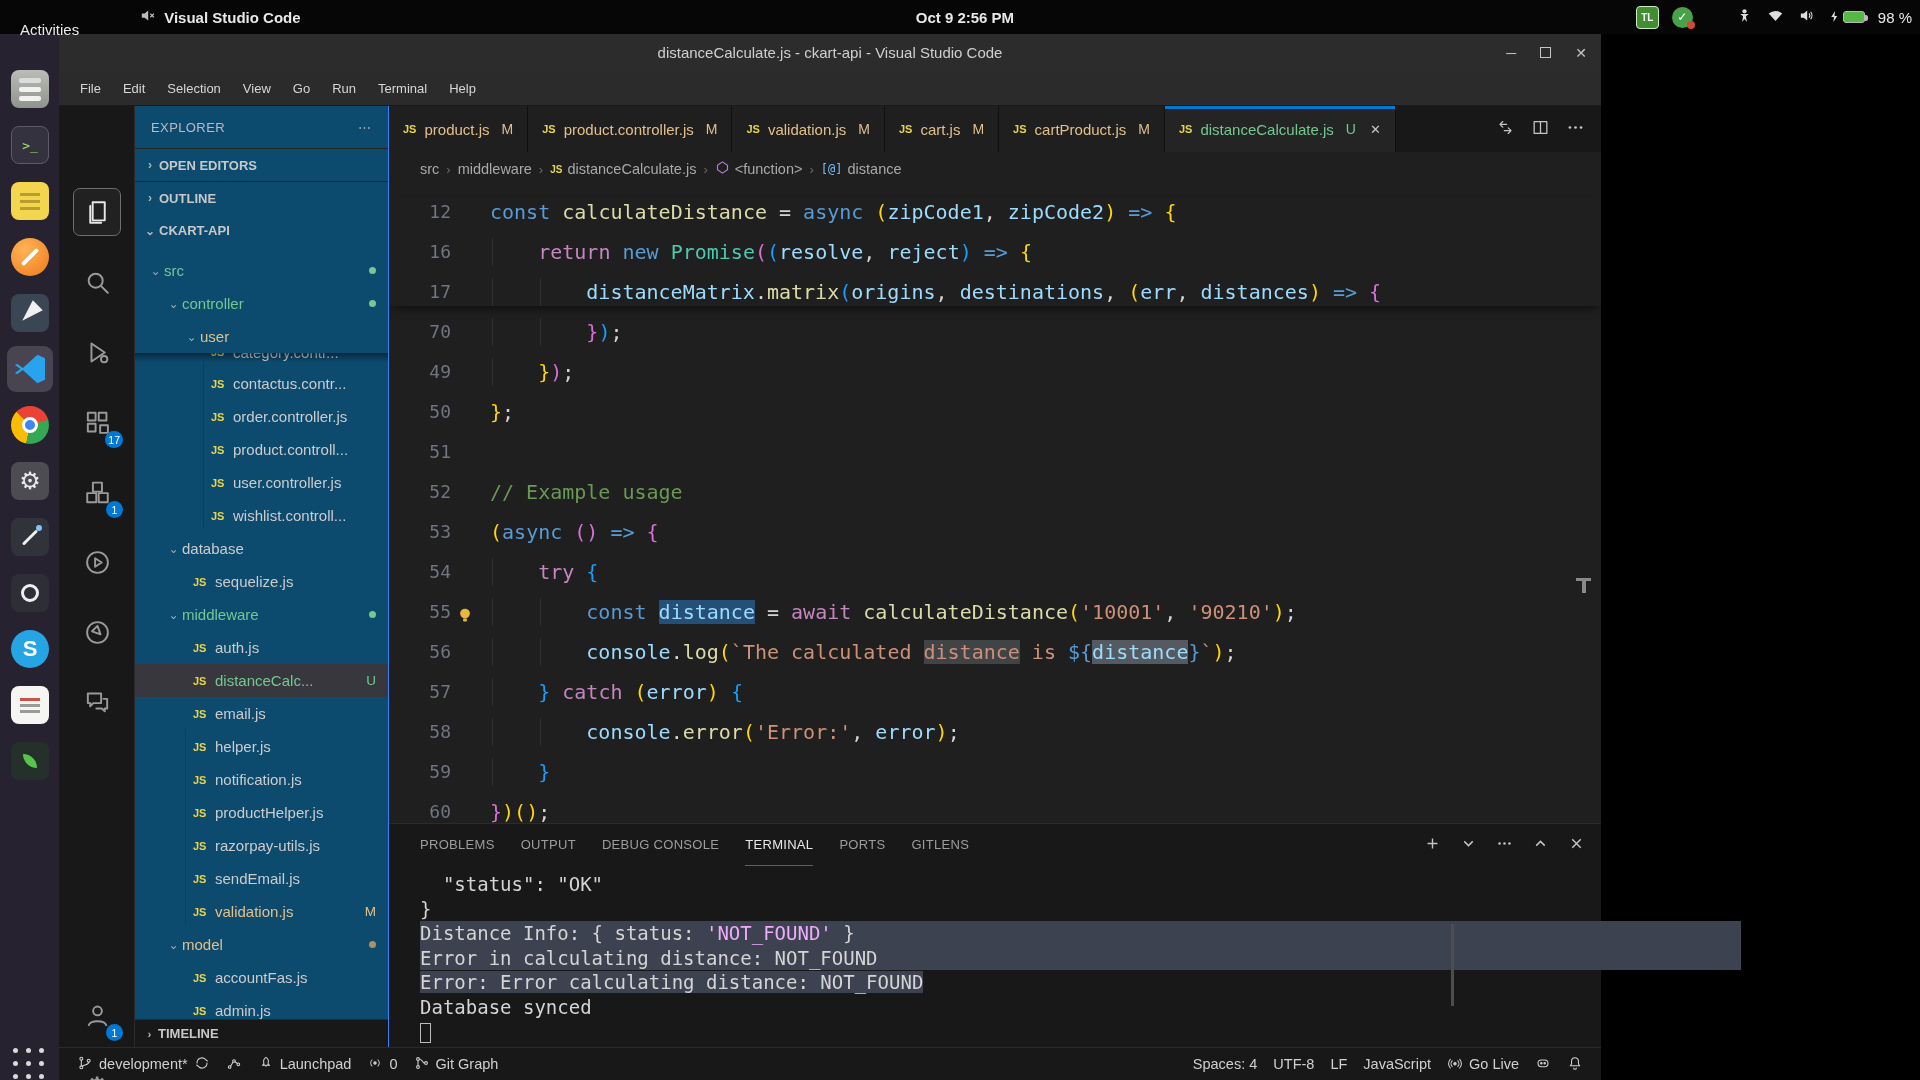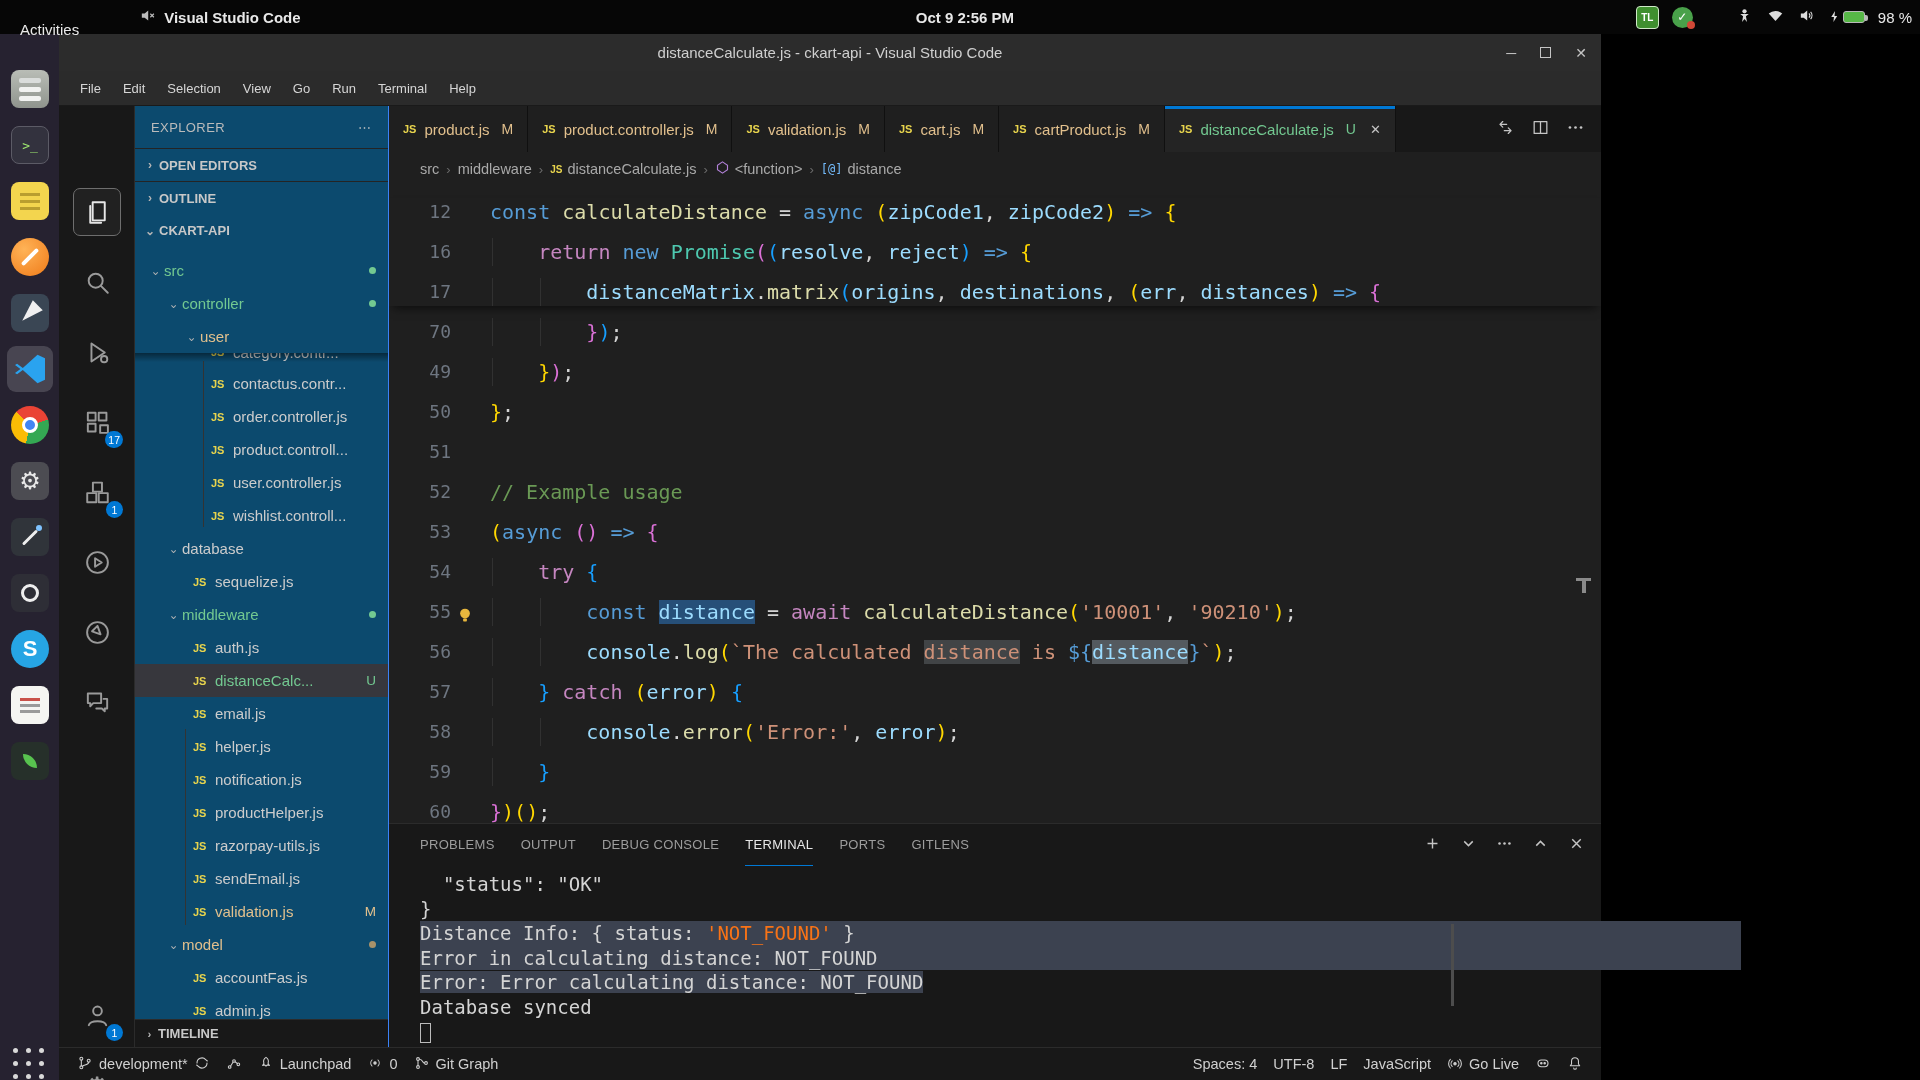--- a/index.html
+++ b/index.html
@@ -115,21 +115,21 @@
   #panel-tabs { height:42px; display:flex; align-items:center; gap:26px; padding-left:31px; font-size:13px; letter-spacing:.3px; color:#9d9d9d; }
   .ptab { height:42px; display:flex; align-items:center; border-bottom:1.5px solid transparent; }
   .ptab.active { color:#e7e7e7; border-bottom-color:#0078d4; }
   #panel-actions { position:absolute; right:16px; top:0; height:42px; display:flex; align-items:center; gap:19px; color:#c5c5c5; }
   #panel-actions svg { width:17px; height:17px; }
   #term { position:absolute; left:31px; top:48px; right:150px; font-family:"DejaVu Sans Mono",monospace; font-size:19px; color:#cccccc; }
   .trm { height:24.5px; line-height:24.5px; white-space:pre; position:relative; }
   .trm.selfull::before { content:""; position:absolute; left:0; top:0; height:100%; width:1321px; background:#3c4250; z-index:0; }
   .trm span { position:relative; z-index:1; }
   .trm .seltext { background:#3c4250; }
-  .tk-y { color:#f97316; }
+  .tk-y { color:#f0abfc; }
   .term-cursor { display:inline-block; width:11px; height:20px; border:1px solid #bbb; vertical-align:middle; }
   #term-list { position:absolute; right:0; top:48px; width:141px; font-size:15px; }
   .term-row { height:32px; display:flex; align-items:center; gap:7px; padding-left:12px; color:#c5c5c5; }
   .term-row.active { background:rgba(255,255,255,.12); color:#fff; }
   .term-row svg { width:15px; height:15px; }
   #term-scroll { position:absolute; right:147px; top:100px; width:3px; height:82px; background:#4d4d4d; }
 
   
   #statusbar { height:33px; background:#181818; border-top:1px solid #2b2b2b; display:flex; align-items:center; font-size:14.5px; color:#d0d0d0; padding:0 10px; flex:none; }
   .st-item { display:flex; align-items:center; gap:6px; padding:0 8px; height:100%; }

